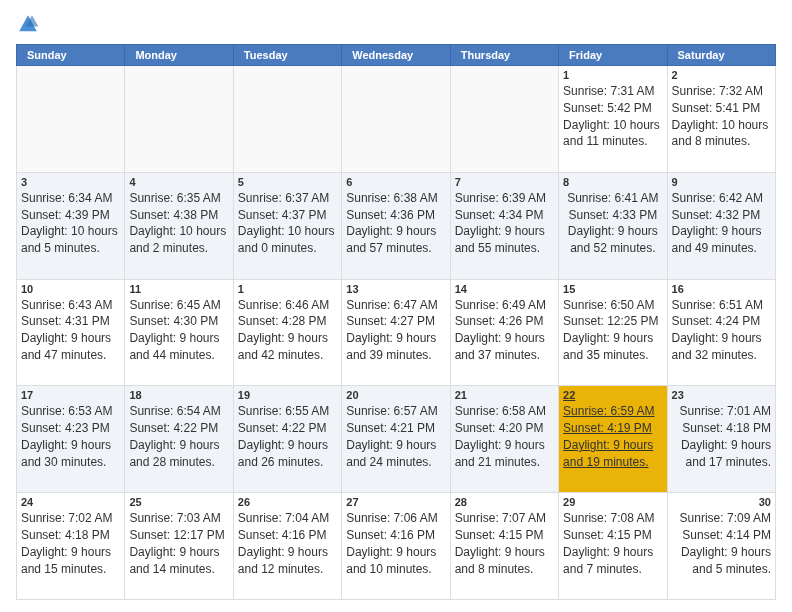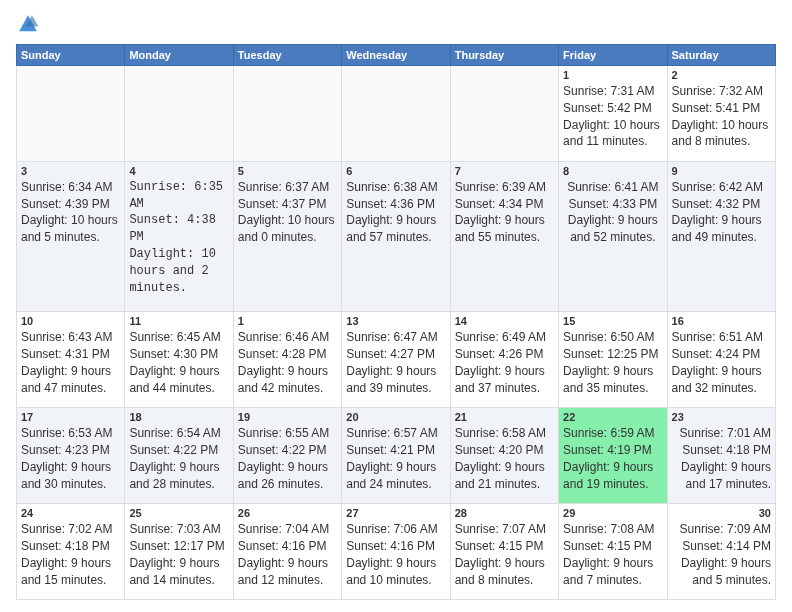--- a/index.html
+++ b/index.html
@@ -59,21 +59,21 @@
       border: 1px solid #ccc;
       border-collapse: collapse;
       width: 100%;
       table-layout: fixed;
     }
     .calendar th {
       background-color: #4a7bbf;
       color: #fff;
       font-size: 11px;
       font-weight: bold;
-      padding: 4px 4px;
+      padding: 4px 10px;
       text-align: left;
       border: 1px solid #3a6aaf;
     }
     .calendar td {
       vertical-align: top;
       padding: 3px 4px;
       border: 1px solid #ddd;
       font-size: 9.5px;
       color: #333;
       background: #fff;
@@ -152,21 +152,21 @@
         </tr>
         <tr>
           <td style="background: rgb(240, 244, 248);">
             <span class="day-num">3</span>
             <div class="day-info" style="white-space: pre-line;">Sunrise: 6:34 AM
 Sunset: 4:39 PM
 Daylight: 10 hours and 5 minutes.</div>
           </td>
           <td style="background: rgb(240, 244, 248);">
             <span class="day-num">4</span>
-            <div class="day-info" style="white-space: pre-line; font-family: Liberation Mono, monospace;">Sunrise: 6:35 AM
+            <div class="day-info" style="white-space: pre-line;">Sunrise: 6:35 AM
 Sunset: 4:38 PM
 Daylight: 10 hours and 2 minutes.</div>
           </td>
           <td style="background: rgb(240, 244, 248);">
             <span class="day-num">5</span>
             <div class="day-info" style="white-space: pre-line;">Sunrise: 6:37 AM
 Sunset: 4:37 PM
 Daylight: 10 hours and 0 minutes.</div>
           </td>
           <td style="background: rgb(240, 244, 248);">
@@ -262,21 +262,21 @@
             <div class="day-info" style="white-space: pre-line;">Sunrise: 6:57 AM
 Sunset: 4:21 PM
 Daylight: 9 hours and 24 minutes.</div>
           </td>
           <td style="background: rgb(240, 244, 248);">
             <span class="day-num">21</span>
             <div class="day-info" style="white-space: pre-line;">Sunrise: 6:58 AM
 Sunset: 4:20 PM
 Daylight: 9 hours and 21 minutes.</div>
           </td>
-          <td style="background: #86efac;">
+          <td style="background: #eab308; text-decoration: underline;">
             <span class="day-num">22</span>
             <div class="day-info" style="white-space: pre-line;">Sunrise: 6:59 AM
 Sunset: 4:19 PM
 Daylight: 9 hours and 19 minutes.</div>
           </td>
           <td style="background: rgb(240, 244, 248);">
             <span class="day-num">23</span>
             <div class="day-info" style="white-space: pre-line; text-align: right;">Sunrise: 7:01 AM
 Sunset: 4:18 PM
 Daylight: 9 hours and 17 minutes.</div>

